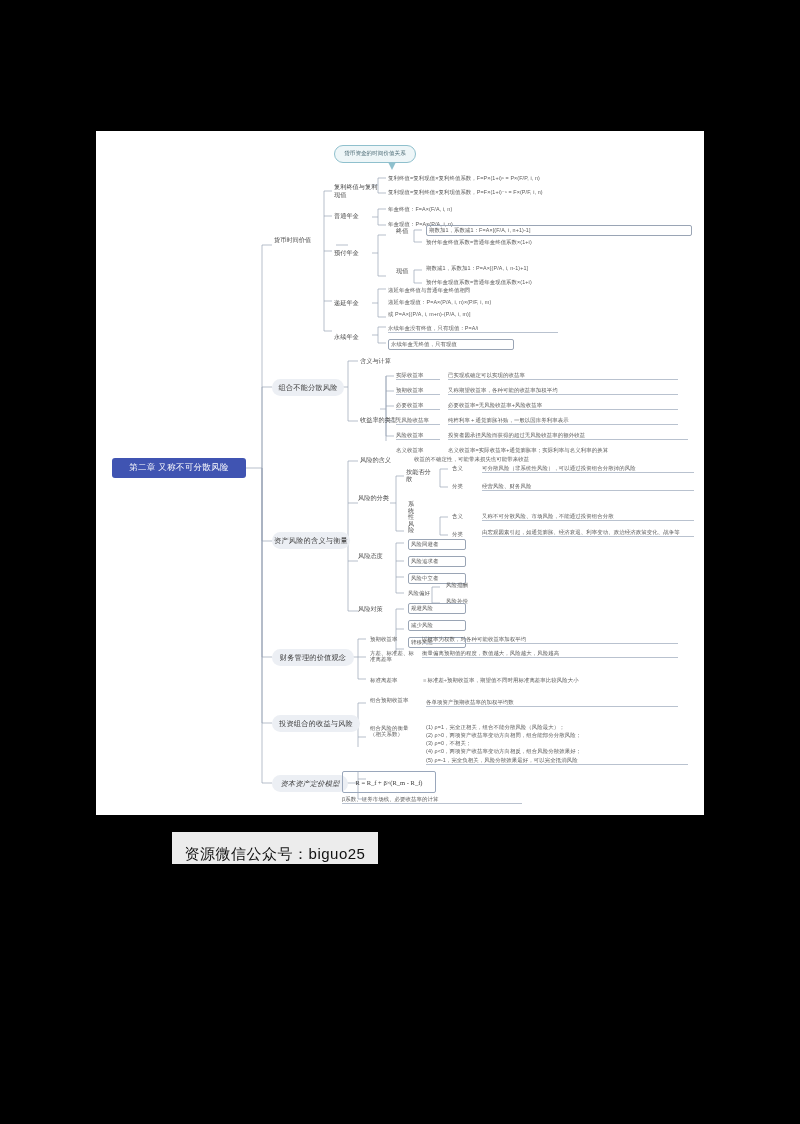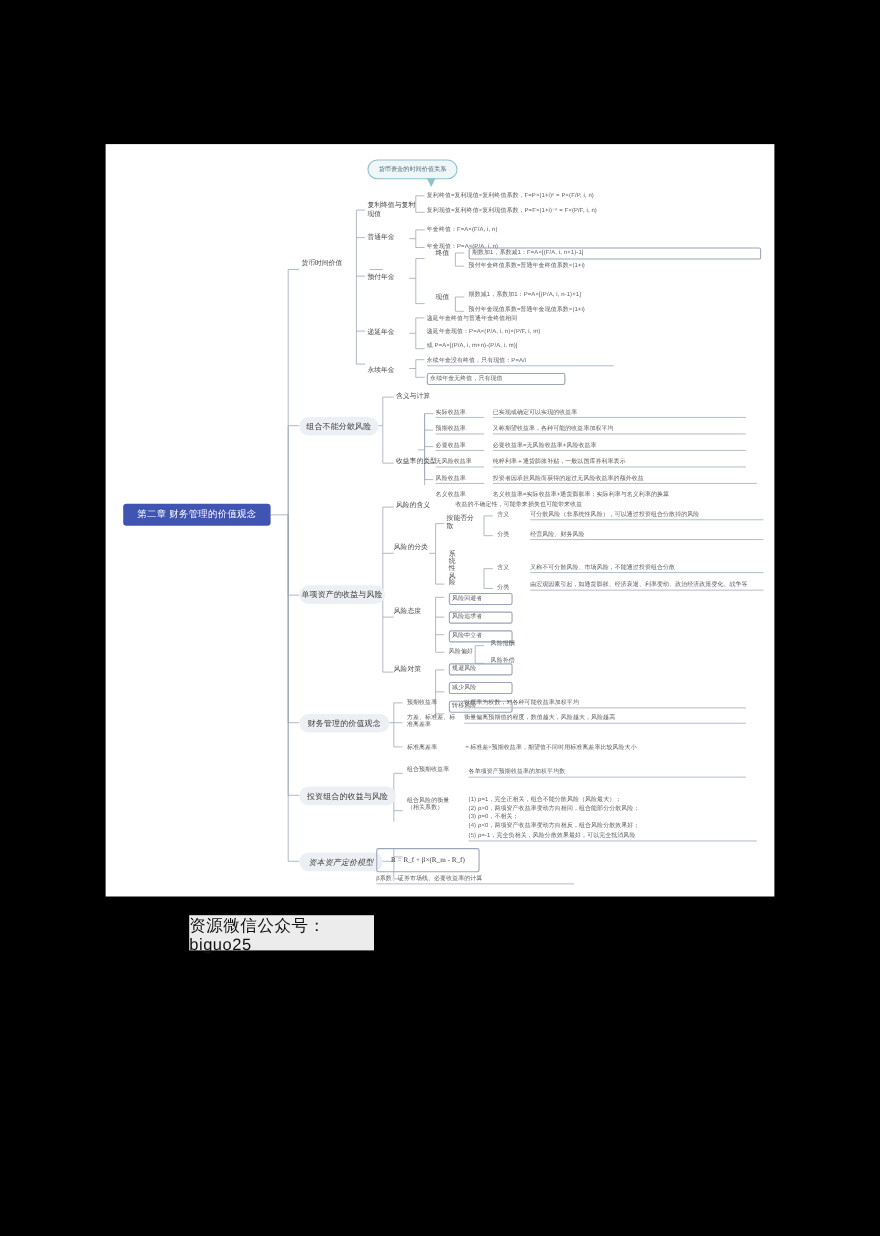--- a/index.html
+++ b/index.html
@@ -1,20 +1,20 @@
 <!DOCTYPE html>
 <html><head>
 <meta charset="utf-8">
 <style>
   html,body{margin:0;padding:0;background:#000;}
   body{width:800px;height:1124px;font-family:"Liberation Sans","DejaVu Sans",sans-serif;}
   .page{position:relative;width:800px;height:1124px;background:#000;overflow:hidden;}
   .sheet{position:absolute;left:96px;top:131px;width:608px;height:684px;background:#fff;}
-  .watermark{position:absolute;left:172px;top:832px;width:168px;height:32px;background:#ececec;
-             display:flex;align-items:flex-start;justify-content:center;color:#111;font-size:15px;letter-spacing:.5px;}
+  .watermark{position:absolute;left:172px;top:832px;width:206px;height:32px;background:#ececec;
+             display:flex;align-items:flex-end;justify-content:center;color:#111;font-size:15px;letter-spacing:.5px;}
 
   
   .map{position:absolute;left:0;top:0;width:608px;height:684px;}
   .svg-layer{position:absolute;left:0;top:0;width:608px;height:684px;}
 
   .node{position:absolute;box-sizing:border-box;display:flex;align-items:center;}
   .node span{display:block;width:100%;}
 
   
   .root{left:16px;top:327px;width:134px;height:20px;background:#4054b2;border-radius:3px;
@@ -162,21 +162,21 @@
           <path d="M262 668 L270 668"></path>
         </g>
       </svg>
 
       <div class="node callout">
         <span>货币资金的时间价值关系</span>
       </div>
       <div class="callout-tail"></div>
 
       <div class="node root">
-        <span>第二章 财务管理的价值观念</span>
+        <span>第二章 又称不可分散风险</span>
       </div>
 
       <div class="node l2" style="left:178px;top:105px;width:58px;">
         <span>货币时间价值</span>
       </div>
 
       <div class="node l2" style="left:238px;top:52px;width:44px;">
         <span>复利终值与复利现值</span>
       </div>
       <div class="leaf" style="position:absolute;left:292px;top:44px;width:300px;">
@@ -282,21 +282,21 @@
         <span>投资者因承担风险而获得的超过无风险收益率的额外收益</span>
       </div>
       <div class="leaf" style="position:absolute;left:300px;top:316px;width:44px;">
         <span>名义收益率</span>
       </div>
       <div class="leaf" style="position:absolute;left:352px;top:316px;width:250px;">
         <span>名义收益率=实际收益率+通货膨胀率；实际利率与名义利率的换算</span>
       </div>
 
       <div class="node l1" style="left:176px;top:401px;width:78px;">
-        <span>单项资产的收益与风险</span>
+        <span>资产风险的含义与衡量</span>
       </div>
       <div class="node l2" style="left:264px;top:325px;width:40px;">
         <span>风险的含义</span>
       </div>
       <div class="leaf" style="position:absolute;left:318px;top:325px;width:250px;">
         <span>收益的不确定性，可能带来损失也可能带来收益</span>
       </div>
 
       <div class="node l2" style="left:262px;top:364px;width:34px;line-height:1.1;">
         <span>风险的分类</span>

